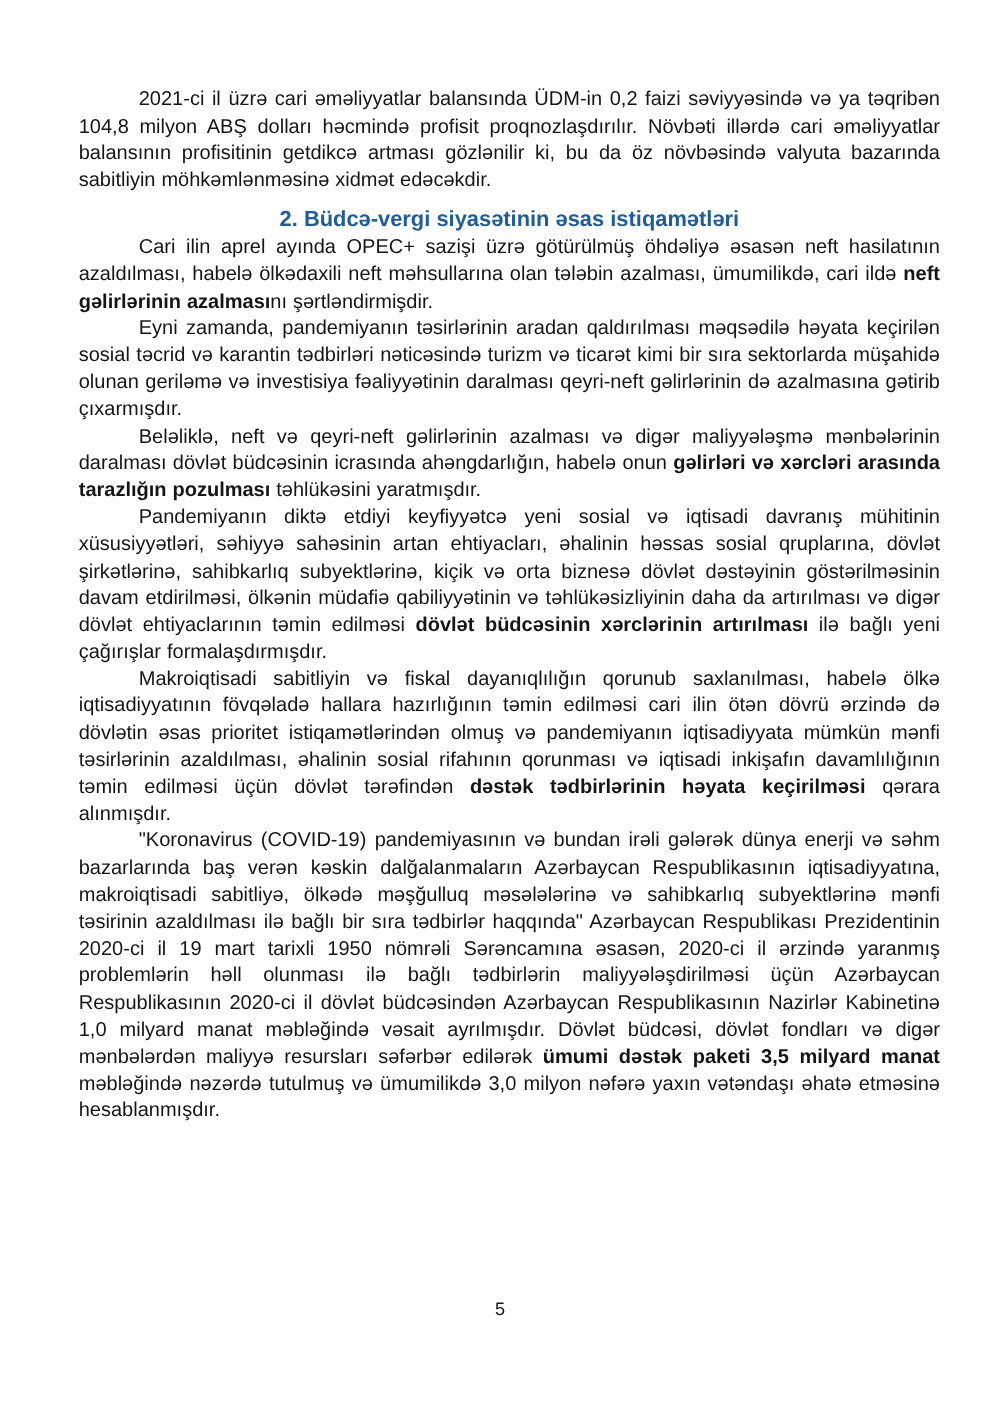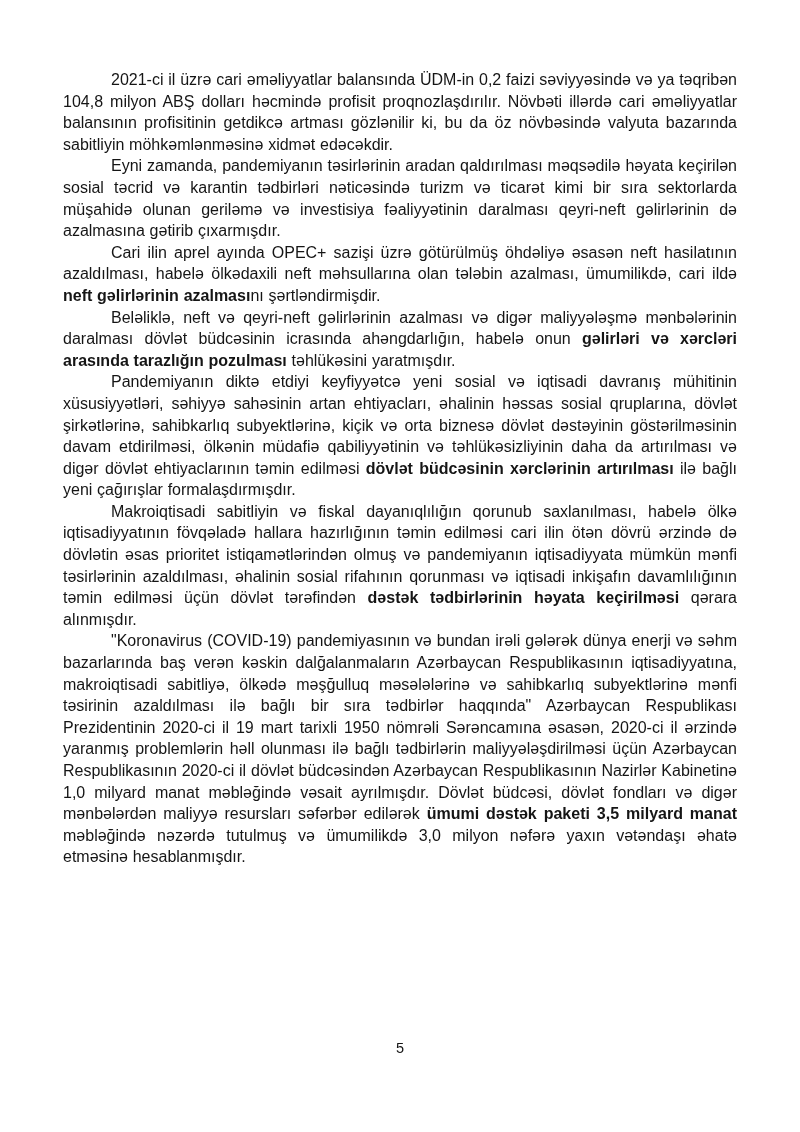--- a/index.html
+++ b/index.html
@@ -2,21 +2,21 @@
 <html lang="az" style="--heading-color: #1f5c9c;"><head>
 <meta charset="utf-8">
 <style>
   html, body { margin: 0; padding: 0; background: #ffffff; }
 
   .page {
     position: relative;
     width: 800px;
     height: 1132px;
     box-sizing: border-box;
-    padding: 69px 63px 0 63px;
+    padding: 69px 48px 0 63px;
     background: #ffffff;
     font-family: "Liberation Sans", sans-serif;
     font-size: 16px;
     color: #151515;
     overflow: hidden;
   }
 
   .doc-body { width: 100%; }
 
   .para {
@@ -55,21 +55,22 @@
     font-size: 14.5px;
     color: #151515;
   }
 </style>
 </head>
 <body>
 
 <div class="page" style="background: rgb(255, 255, 255); color: rgb(21, 21, 21);">
   <div class="doc-body">
       <p class="para"><span>2021-ci il üzrə cari əməliyyatlar balansında ÜDM-in 0,2 faizi səviyyəsində və ya təqribən 104,8 milyon ABŞ dolları həcmində profisit proqnozlaşdırılır. Növbəti illərdə cari əməliyyatlar balansının profisitinin getdikcə artması gözlənilir ki, bu da öz növbəsində valyuta bazarında sabitliyin möhkəmlənməsinə xidmət edəcəkdir.</span></p>
+      <div class="h1">2. Büdcə-vergi siyasətinin əsas istiqamətləri</div>
+      <p class="para"><span>Cari ilin aprel ayında OPEC+ sazişi üzrə götürülmüş öhdəliyə əsasən neft hasilatının azaldılması, habelə ölkədaxili neft məhsullarına olan tələbin azalması, ümumilikdə, cari ildə </span><span class="b">neft gəlirlərinin azalması</span><span>nı şərtləndirmişdir.</span></p>
       <p class="para"><span>Eyni zamanda, pandemiyanın təsirlərinin aradan qaldırılması məqsədilə həyata keçirilən sosial təcrid və karantin tədbirləri nəticəsində turizm və ticarət kimi bir sıra sektorlarda müşahidə olunan geriləmə və investisiya fəaliyyətinin daralması qeyri-neft gəlirlərinin də azalmasına gətirib çıxarmışdır.</span></p>
-      <p class="para"><span>Cari ilin aprel ayında OPEC+ sazişi üzrə götürülmüş öhdəliyə əsasən neft hasilatının azaldılması, habelə ölkədaxili neft məhsullarına olan tələbin azalması, ümumilikdə, cari ildə </span><span class="b">neft gəlirlərinin azalması</span><span>nı şərtləndirmişdir.</span></p>
       <p class="para"><span>Beləliklə, neft və qeyri-neft gəlirlərinin azalması və digər maliyyələşmə mənbələrinin daralması dövlət büdcəsinin icrasında ahəngdarlığın, habelə onun </span><span class="b">gəlirləri və xərcləri arasında tarazlığın pozulması</span><span> təhlükəsini yaratmışdır.</span></p>
       <p class="para"><span>Pandemiyanın diktə etdiyi keyfiyyətcə yeni sosial və iqtisadi davranış mühitinin xüsusiyyətləri, səhiyyə sahəsinin artan ehtiyacları, əhalinin həssas sosial qruplarına, dövlət şirkətlərinə, sahibkarlıq subyektlərinə, kiçik və orta biznesə dövlət dəstəyinin göstərilməsinin davam etdirilməsi, ölkənin müdafiə qabiliyyətinin və təhlükəsizliyinin daha da artırılması və digər dövlət ehtiyaclarının təmin edilməsi </span><span class="b">dövlət büdcəsinin xərclərinin artırılması</span><span> ilə bağlı yeni çağırışlar formalaşdırmışdır.</span></p>
       <p class="para"><span>Makroiqtisadi sabitliyin və fiskal dayanıqlılığın qorunub saxlanılması, habelə ölkə iqtisadiyyatının fövqəladə hallara hazırlığının təmin edilməsi cari ilin ötən dövrü ərzində də dövlətin əsas prioritet istiqamətlərindən olmuş və pandemiyanın iqtisadiyyata mümkün mənfi təsirlərinin azaldılması, əhalinin sosial rifahının qorunması və iqtisadi inkişafın davamlılığının təmin edilməsi üçün dövlət tərəfindən </span><span class="b">dəstək tədbirlərinin həyata keçirilməsi</span><span> qərara alınmışdır.</span></p>
       <p class="para"><span>"Koronavirus (COVID-19) pandemiyasının və bundan irəli gələrək dünya enerji və səhm bazarlarında baş verən kəskin dalğalanmaların Azərbaycan Respublikasının iqtisadiyyatına, makroiqtisadi sabitliyə, ölkədə məşğulluq məsələlərinə və sahibkarlıq subyektlərinə mənfi təsirinin azaldılması ilə bağlı bir sıra tədbirlər haqqında" Azərbaycan Respublikası Prezidentinin 2020-ci il 19 mart tarixli 1950 nömrəli Sərəncamına əsasən, 2020-ci il ərzində yaranmış problemlərin həll olunması ilə bağlı tədbirlərin maliyyələşdirilməsi üçün Azərbaycan Respublikasının 2020-ci il dövlət büdcəsindən Azərbaycan Respublikasının Nazirlər Kabinetinə 1,0 milyard manat məbləğində vəsait ayrılmışdır. Dövlət büdcəsi, dövlət fondları və digər mənbələrdən maliyyə resursları səfərbər edilərək </span><span class="b">ümumi dəstək paketi 3,5 milyard manat</span><span> məbləğində nəzərdə tutulmuş və ümumilikdə 3,0 milyon nəfərə yaxın vətəndaşı əhatə etməsinə hesablanmışdır.</span></p>
     </div>
   <div class="page-number">5</div>
 </div>
 
 </body></html>

